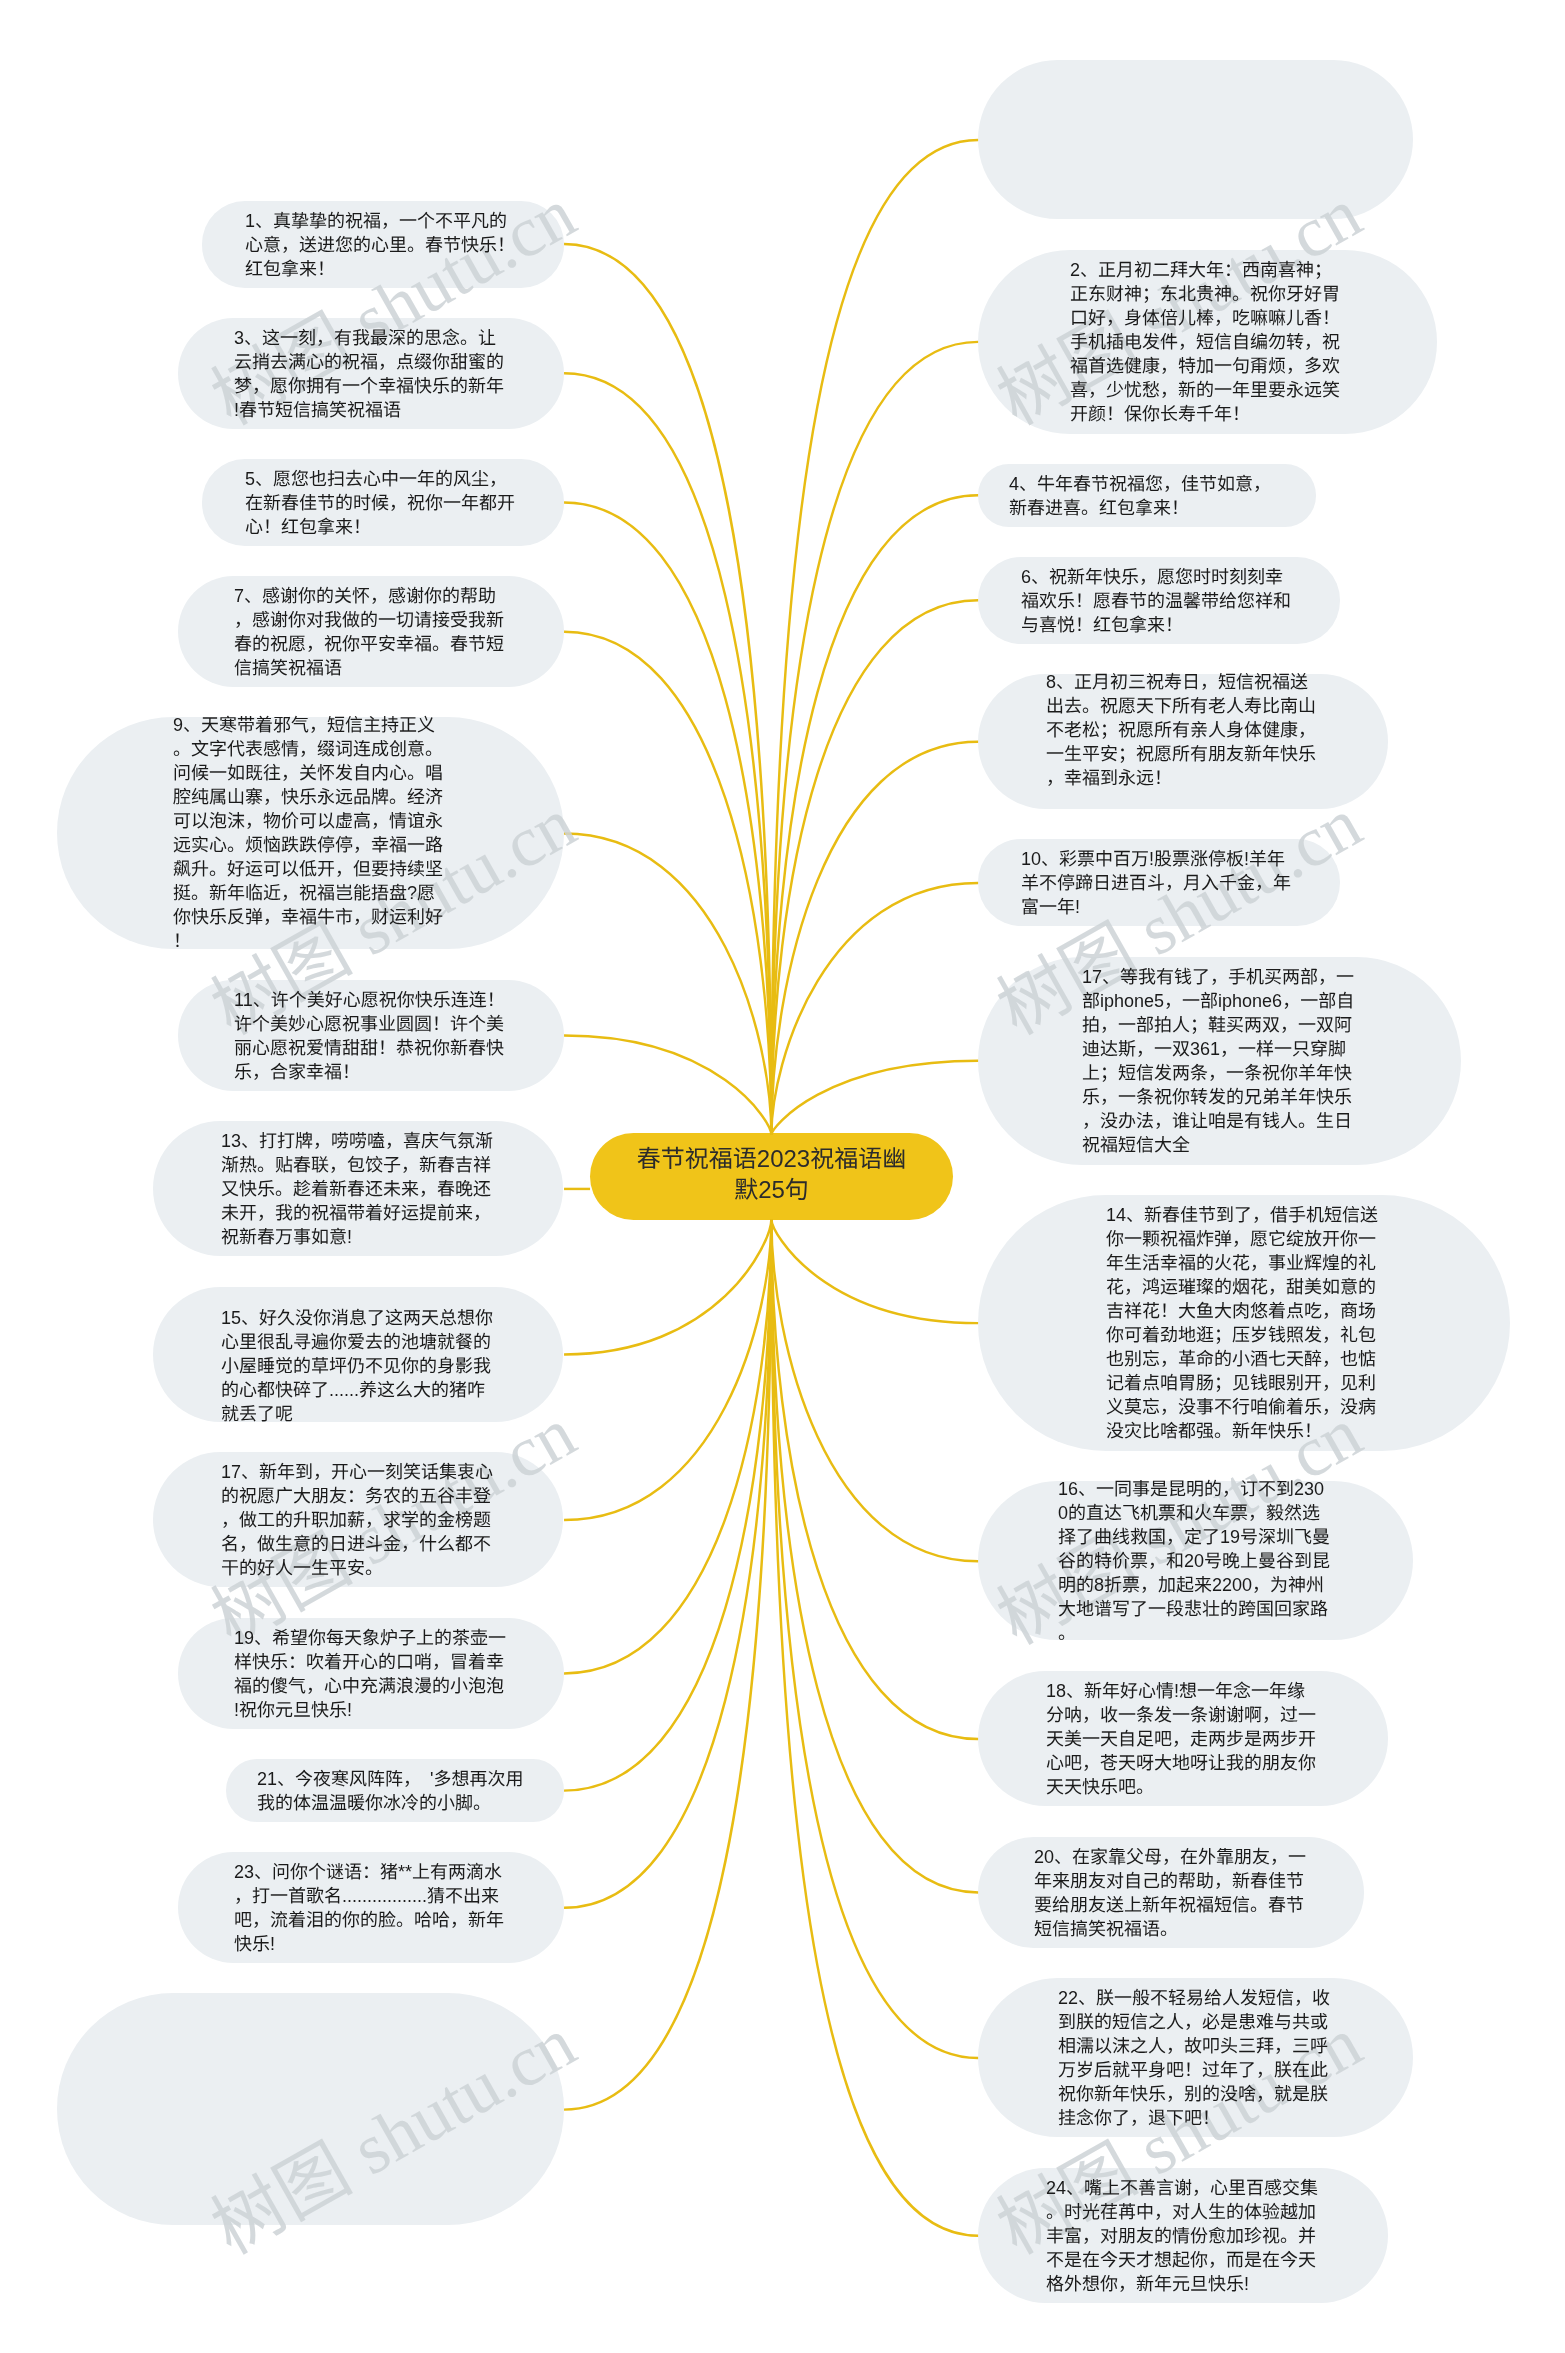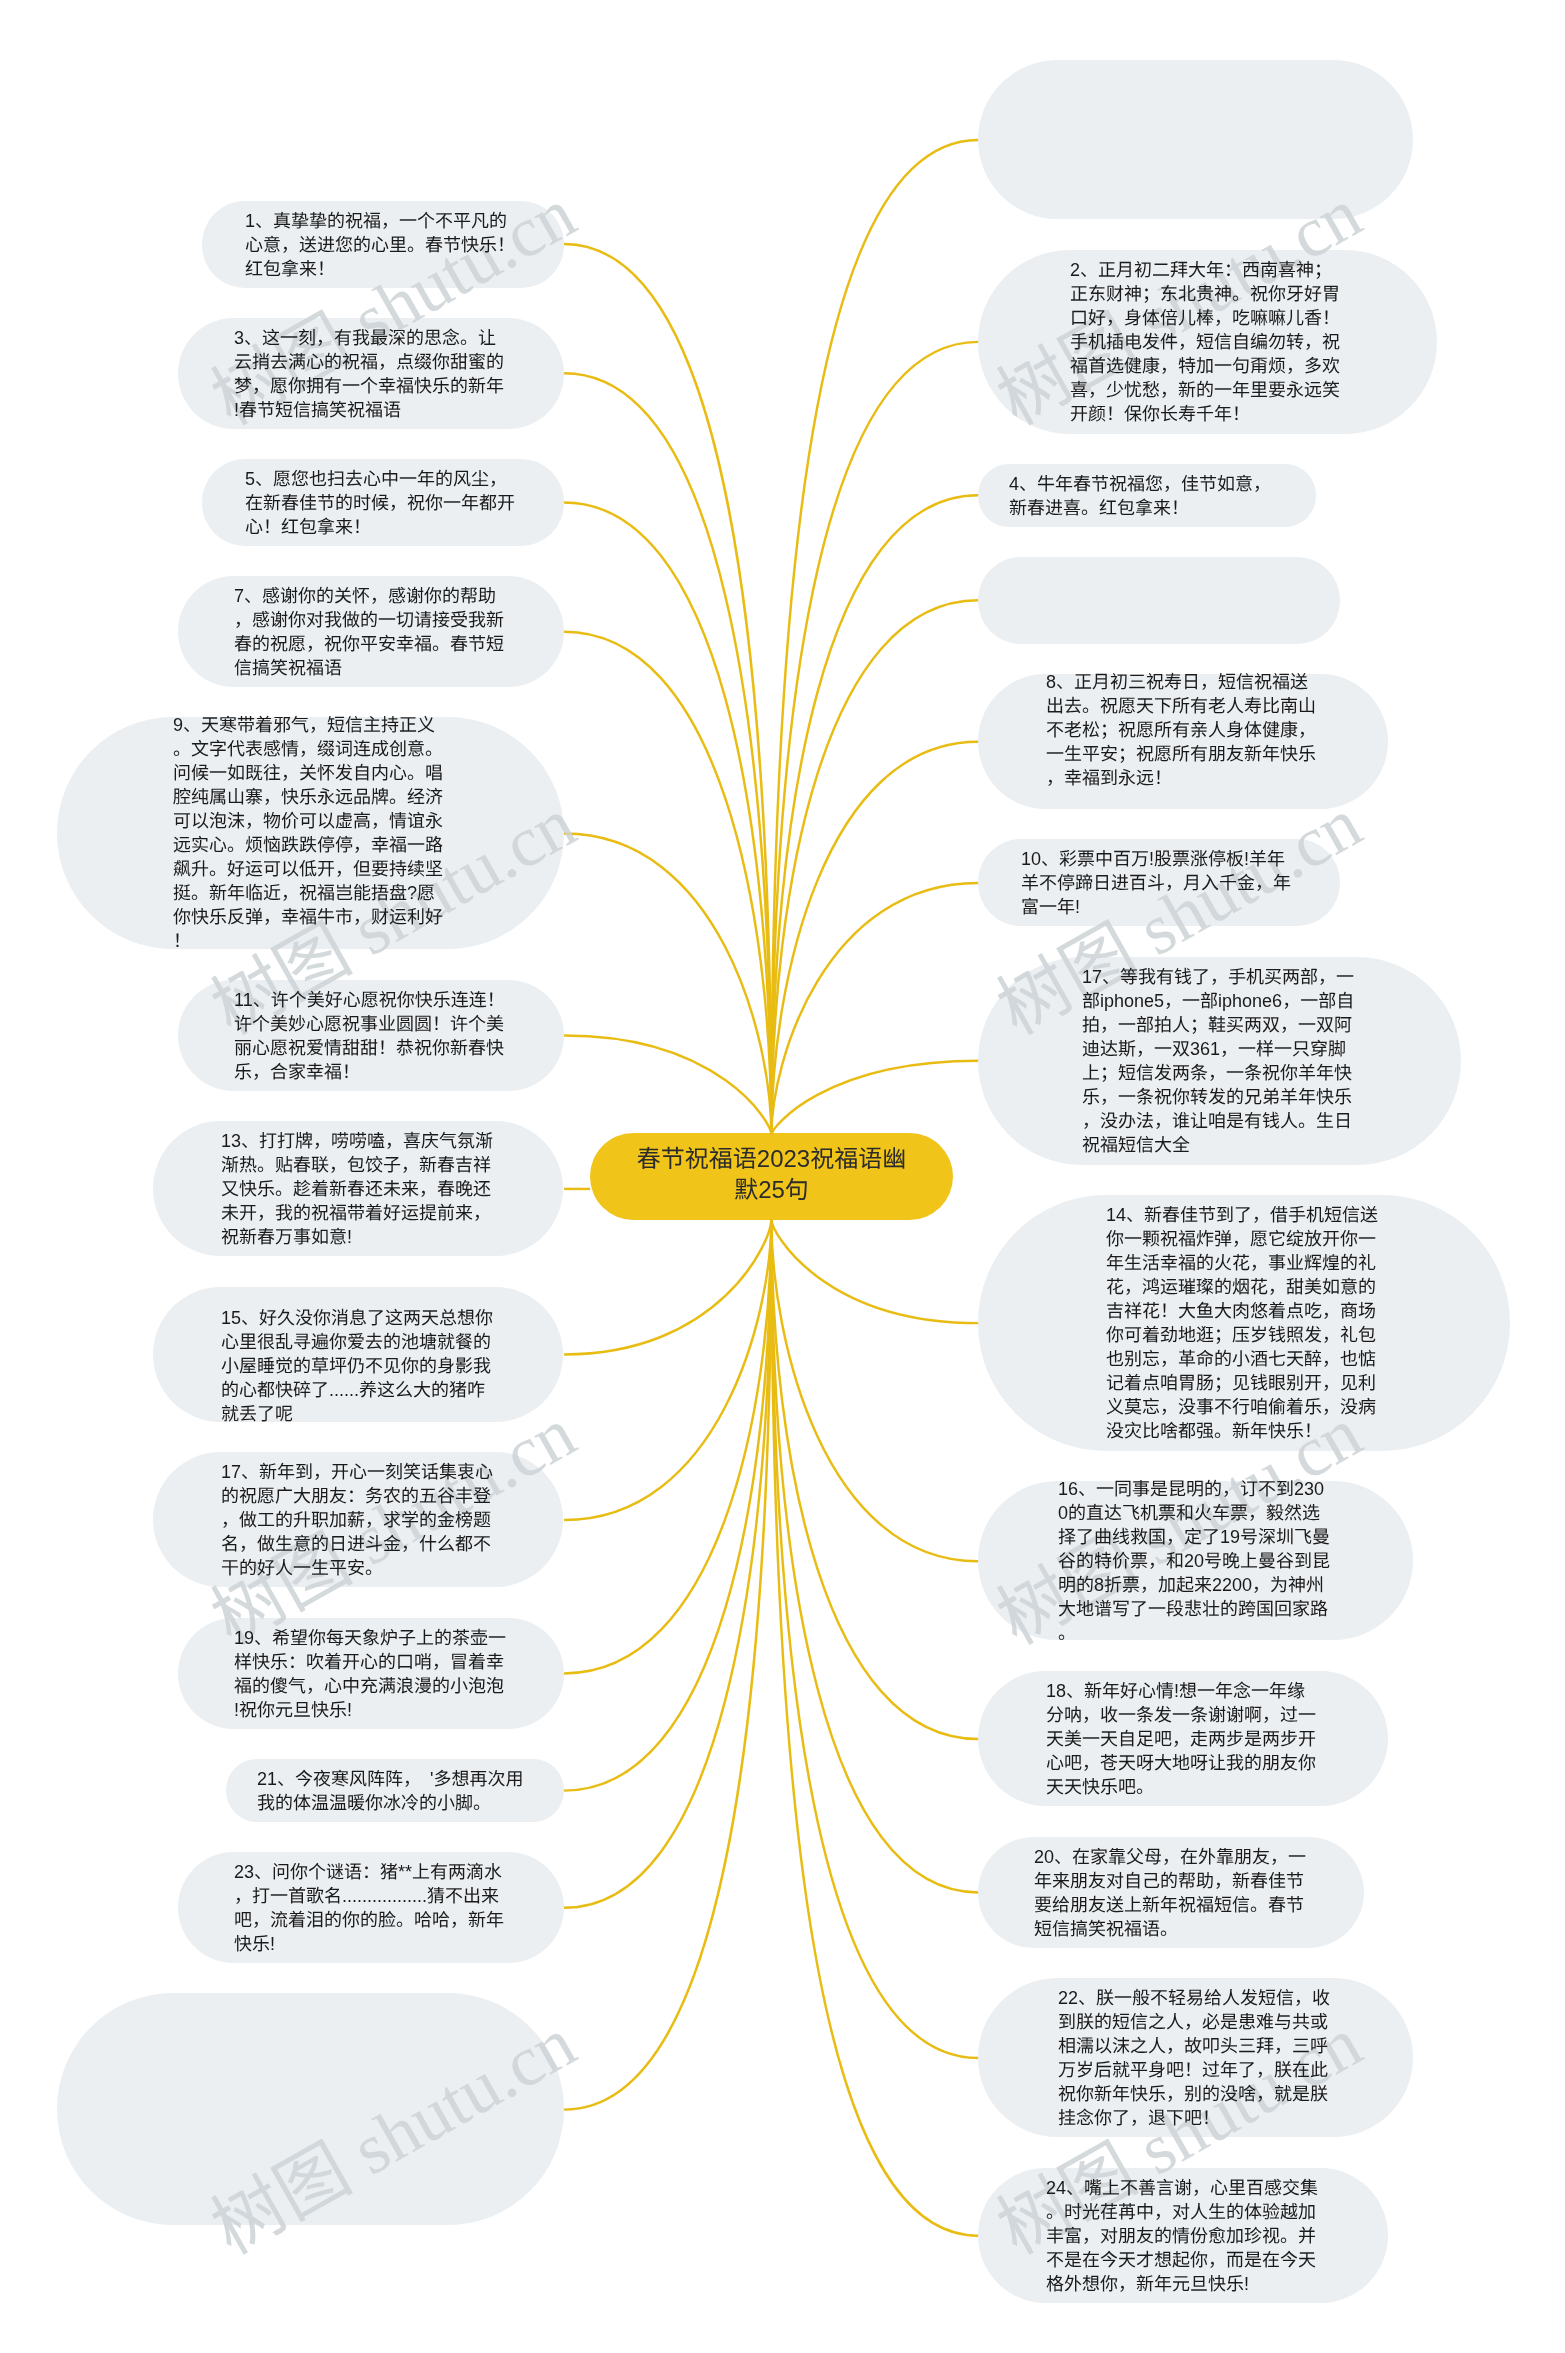--- a/index.html
+++ b/index.html
@@ -139,20 +139,23 @@
       </div>
 <div class="node" style="left:178px;top:1852px;width:386px;height:111px;padding:0 56px">
         <div class="tx">23、问你个谜语：猪**上有两滴水，打一首歌名.................猜不出来吧，流着泪的你的脸。哈哈，新年快乐!</div>
       </div>
 <div class="node" style="left:978px;top:250px;width:459px;height:184px;padding:0 92px">
         <div class="tx">2、正月初二拜大年：西南喜神；正东财神；东北贵神。祝你牙好胃口好，身体倍儿棒，吃嘛嘛儿香！手机插电发件，短信自编勿转，祝福首选健康，特加一句甭烦，多欢喜，少忧愁，新的一年里要永远笑开颜！保你长寿千年！</div>
       </div>
 <div class="node" style="left:978px;top:464px;width:338px;height:63px;padding:0 31px">
         <div class="tx">4、牛年春节祝福您，佳节如意，新春进喜。红包拿来！</div>
       </div>
+<div class="node" style="left:978px;top:557px;width:362px;height:87px;padding:0 43px">
+        <div class="tx">6、祝新年快乐，愿您时时刻刻幸福欢乐！愿春节的温馨带给您祥和与喜悦！红包拿来！</div>
+      </div>
 <div class="node" style="left:978px;top:674px;width:410px;height:111px;padding:0 68px">
         <div class="tx">8、正月初三祝寿日，短信祝福送出去。祝愿天下所有老人寿比南山不老松；祝愿所有亲人身体健康，一生平安；祝愿所有朋友新年快乐，幸福到永远！</div>
       </div>
 <div class="node" style="left:978px;top:839px;width:362px;height:87px;padding:0 43px">
         <div class="tx">10、彩票中百万!股票涨停板!羊年羊不停蹄日进百斗，月入千金，年富一年!</div>
       </div>
 <div class="node" style="left:978px;top:957px;width:483px;height:208px;padding:0 104px">
         <div class="tx">17、等我有钱了，手机买两部，一部iphone5，一部iphone6，一部自拍，一部拍人；鞋买两双，一双阿迪达斯，一双361，一样一只穿脚上；短信发两条，一条祝你羊年快乐，一条祝你转发的兄弟羊年快乐，没办法，谁让咱是有钱人。生日祝福短信大全</div>
       </div>
 <div class="node" style="left:978px;top:1195px;width:532px;height:256px;padding:0 128px">

